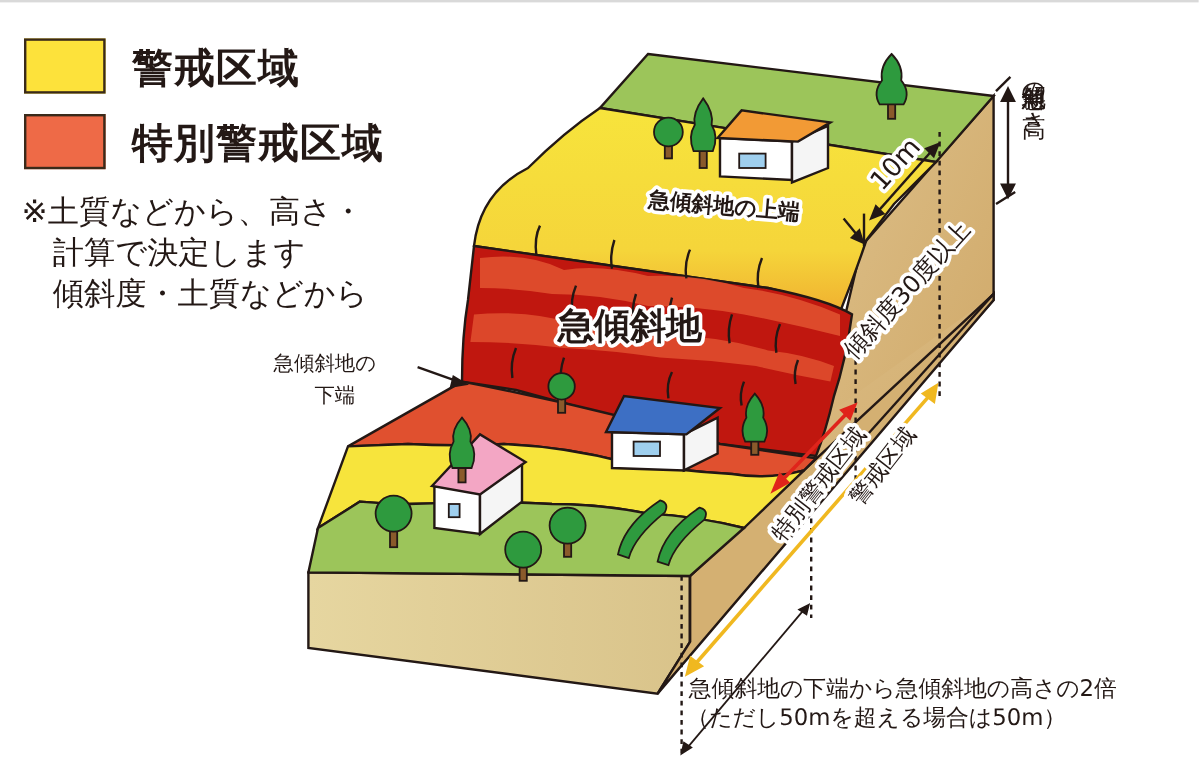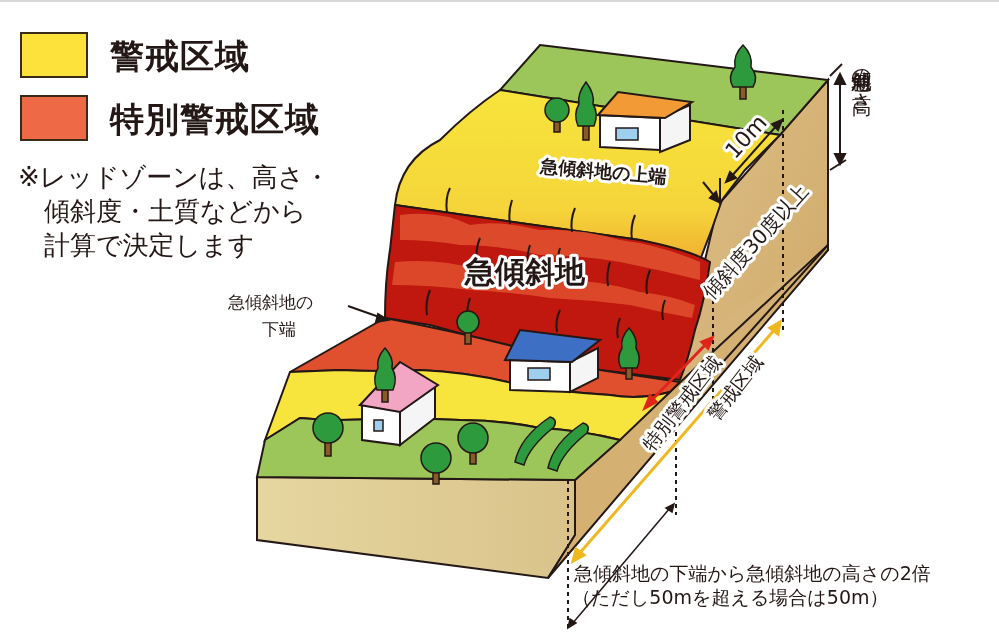--- a/index.html
+++ b/index.html
@@ -17,23 +17,23 @@
 <body>
 
 <div class="topline"></div>
 
 <div>
   <div class="legend-swatch" style="left:20px;top:32px;background:#fde23b;"></div>
   <div class="legend-label" style="left:110px;top:34px;">警戒区域</div>
   <div class="legend-swatch" style="left:20px;top:95px;background:#ee6a47;"></div>
   <div class="legend-label" style="left:110px;top:97px;">特別警戒区域</div>
   <div class="note" style="left:18px;top:160px;">
-    <div style="white-space:pre;">※レッドゾーンは、高さ・</div>
+    <div style="white-space:pre;">※土質などから、高さ・</div>
+    <div style="white-space:pre;">　計算で決定します</div>
     <div style="white-space:pre;">　傾斜度・土質などから</div>
-    <div style="white-space:pre;">　計算で決定します</div>
   </div>
 </div>
 
 <svg width="999" height="632" viewBox="0 0 999 632">
   <defs>
     <linearGradient id="yellowGrad" x1="0" y1="0" x2="0" y2="1">
       <stop offset="0" stop-color="#f7e43c"></stop>
       <stop offset="0.7" stop-color="#f5d53a"></stop>
       <stop offset="1" stop-color="#f0b030"></stop>
     </linearGradient>

